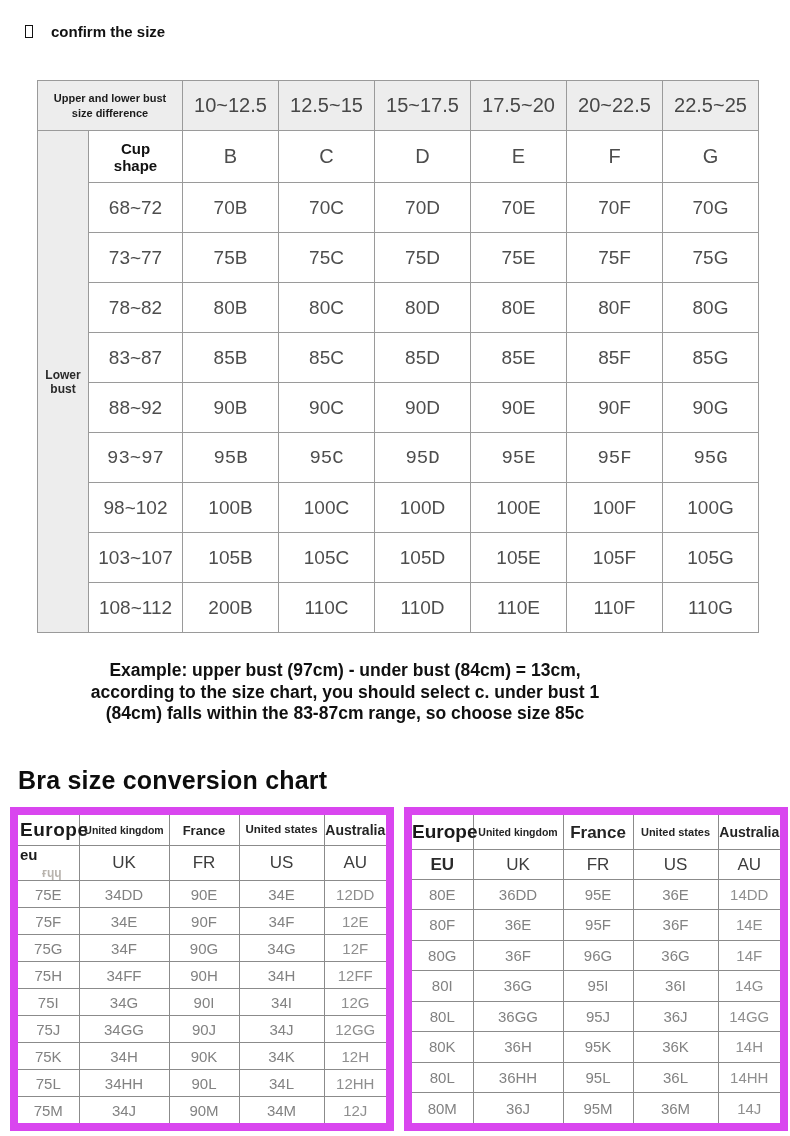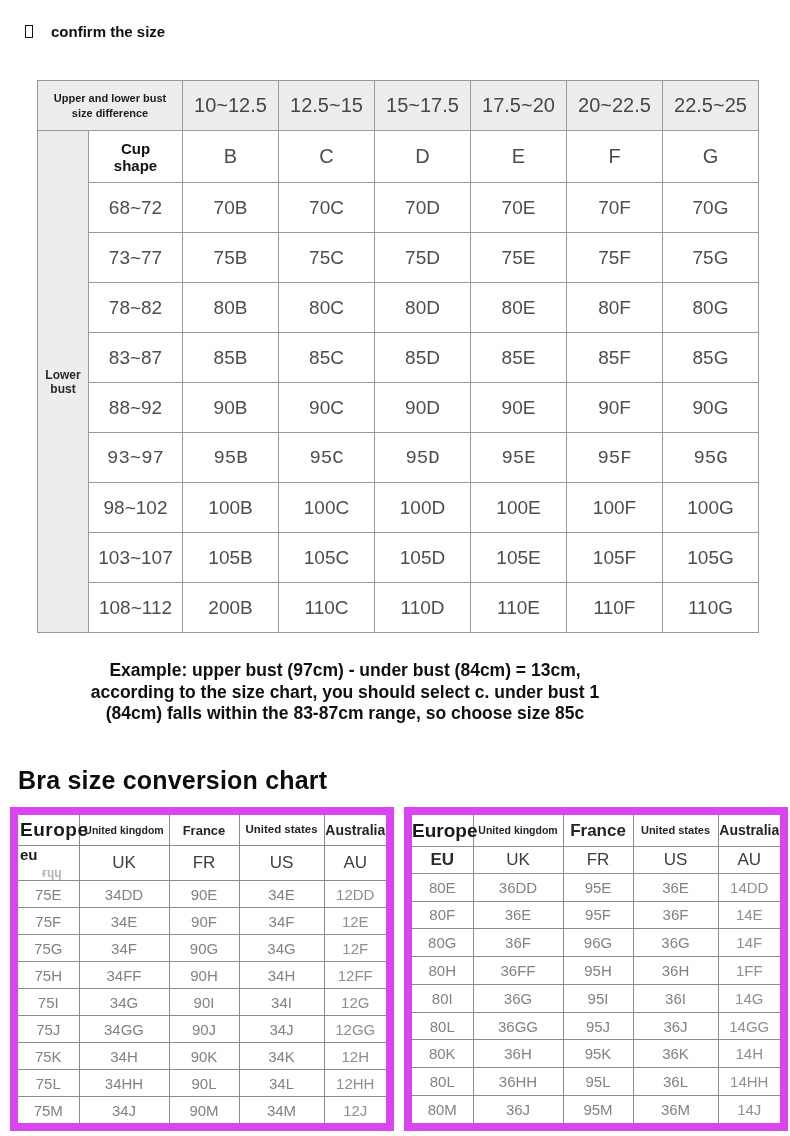--- a/index.html
+++ b/index.html
@@ -365,27 +365,20 @@
             <td class="d d5">14E</td>
           </tr>
           <tr class="r-data">
             <td class="d">80G</td>
             <td class="d">36F</td>
             <td class="d">96G</td>
             <td class="d">36G</td>
             <td class="d d5">14F</td>
           </tr>
           <tr class="r-data">
-            <td class="d">80H</td>
-            <td class="d">36FF</td>
-            <td class="d">95H</td>
-            <td class="d">36H</td>
-            <td class="d d5">1FF</td>
-          </tr>
-          <tr class="r-data">
             <td class="d">80I</td>
             <td class="d">36G</td>
             <td class="d">95I</td>
             <td class="d">36I</td>
             <td class="d d5">14G</td>
           </tr>
           <tr class="r-data">
             <td class="d">80L</td>
             <td class="d">36GG</td>
             <td class="d">95J</td>

